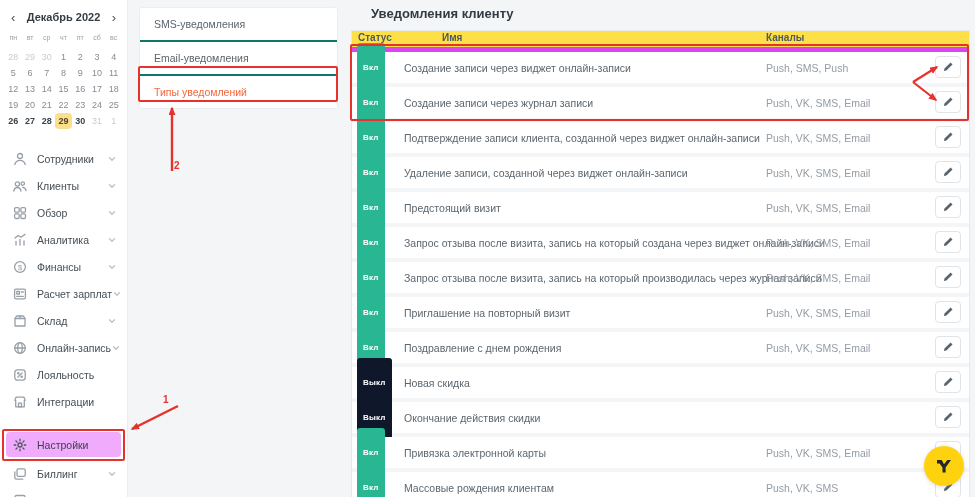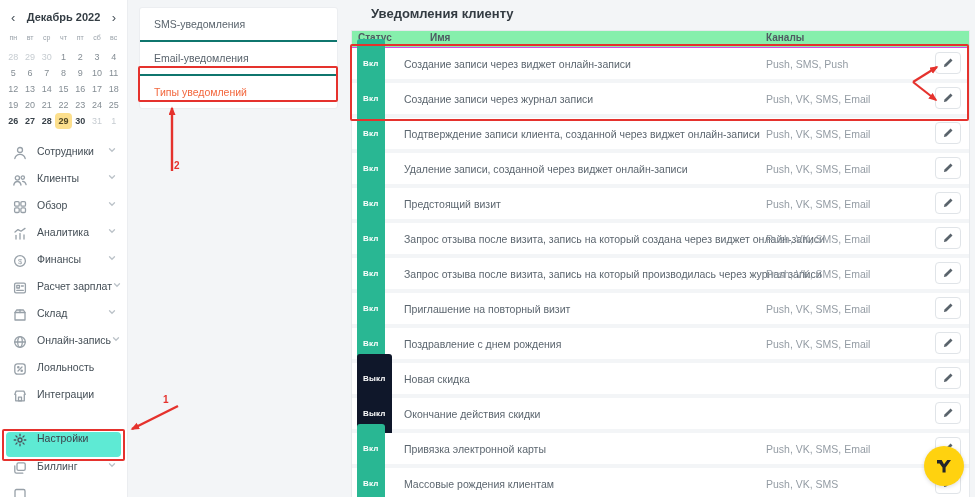--- a/index.html
+++ b/index.html
@@ -14,38 +14,38 @@
   .cal-head{display:flex;align-items:center;justify-content:space-between;padding:0 6px;height:18px;}
   .cal-title{font-size:11px;font-weight:700;color:#343d44;}
   .cal-nav{font-size:13px;color:#4a545c;cursor:pointer;line-height:1;}
   .cal-grid{display:grid;grid-template-columns:repeat(7,1fr);margin-top:5px;}
   .cal-wd{font-size:7px;color:#9aa2aa;text-align:center;height:13px;line-height:13px;text-transform:lowercase;}
   .cal-cell{font-size:9px;color:#848d94;text-align:center;height:16px;line-height:16px;border-radius:4px;cursor:pointer;}
   .cal-cell.muted{color:#c6ccd1;}
   .cal-cell.bold{color:#39424a;font-weight:700;}
   .cal-cell.selected{background:#fcdf8d;color:#4e4524;font-weight:700;}
   .menu{position:absolute;left:0;top:145px;width:127px;}
-  .mitem{display:flex;height:27px;padding:0 10px 0 12px;cursor:pointer;}
+  .mitem{display:flex;align-items:center;height:27px;padding:0 10px 0 12px;cursor:pointer;}
   .mitem .micon{width:16px;height:16px;flex:0 0 16px;display:inline-flex;}
   .mitem .mlabel{font-size:10.5px;color:#444e56;margin-left:9px;flex:1;white-space:nowrap;}
   .mitem .chev{flex:0 0 10px;}
-  .mitem.active{background:#5eead4;border-radius:4px;margin:0 6px;height:25px;padding:0 6px;}
+  .mitem.active{background:#f0abfc;border-radius:4px;margin:0 6px;height:25px;padding:0 6px;}
   .mwrap-active{margin-top:17px;margin-bottom:3px;}
   .mitem.active .mlabel{color:#3a424a;}
   
   .tabpanel{position:absolute;left:139px;top:7px;width:197px;background:#fff;border:1px solid #eceef1;border-radius:3px;}
   .tab{height:32px;line-height:32px;padding:0 14px;font-size:10.5px;color:#5a646d;border-bottom:2px solid #0f766e;cursor:pointer;white-space:nowrap;}
   .tab:last-child{border-bottom:none;}
   .tab.active{color:#f2673d;font-weight:400;}
   
   .main-title{position:absolute;left:371px;top:6px;font-size:13px;font-weight:700;color:#333b42;}
   .panel{position:absolute;left:351px;top:30px;width:619px;background:#fff;border:1px solid #e6e9ec;border-bottom:none;box-sizing:border-box;}
-  .thead{position:relative;height:16px;border-bottom:1px solid #d946ef;background:#86efac;}
+  .thead{position:relative;height:16px;border-bottom:5px solid #d946ef;background:#fde047;}
   .thead span{position:absolute;top:1px;font-size:10px;font-weight:700;color:#4f5a62;}
-  .th-status{left:6px;}.th-name{left:78px;}.th-channels{left:414px;}
+  .th-status{left:6px;}.th-name{left:90px;}.th-channels{left:414px;}
   .tbody{background:#f3f5f7;}
   .trow{position:relative;height:31px;background:#fff;margin-bottom:4px;display:flex;align-items:center;}
   .badgebox{width:52px;flex:0 0 52px;padding-left:5px;box-sizing:border-box;}
   .badge{display:inline-block;padding:21px 6px;border-radius:3px;color:#fff;font-size:8px;font-weight:700;letter-spacing:.2px;line-height:1;}
   .badge.on{background:#29b793;}
   .badge.off{background:#0f172a;}
   .tname{font-size:10.5px;color:#5c666f;white-space:nowrap;}
   .tchan{position:absolute;left:414px;font-size:10.5px;color:#949ca4;}
   .editbtn{position:absolute;right:8px;top:4px;width:26px;height:22px;background:#fff;border:1px solid #e0e4e8;border-radius:4px;cursor:pointer;display:flex;align-items:center;justify-content:center;padding:0;}
   

